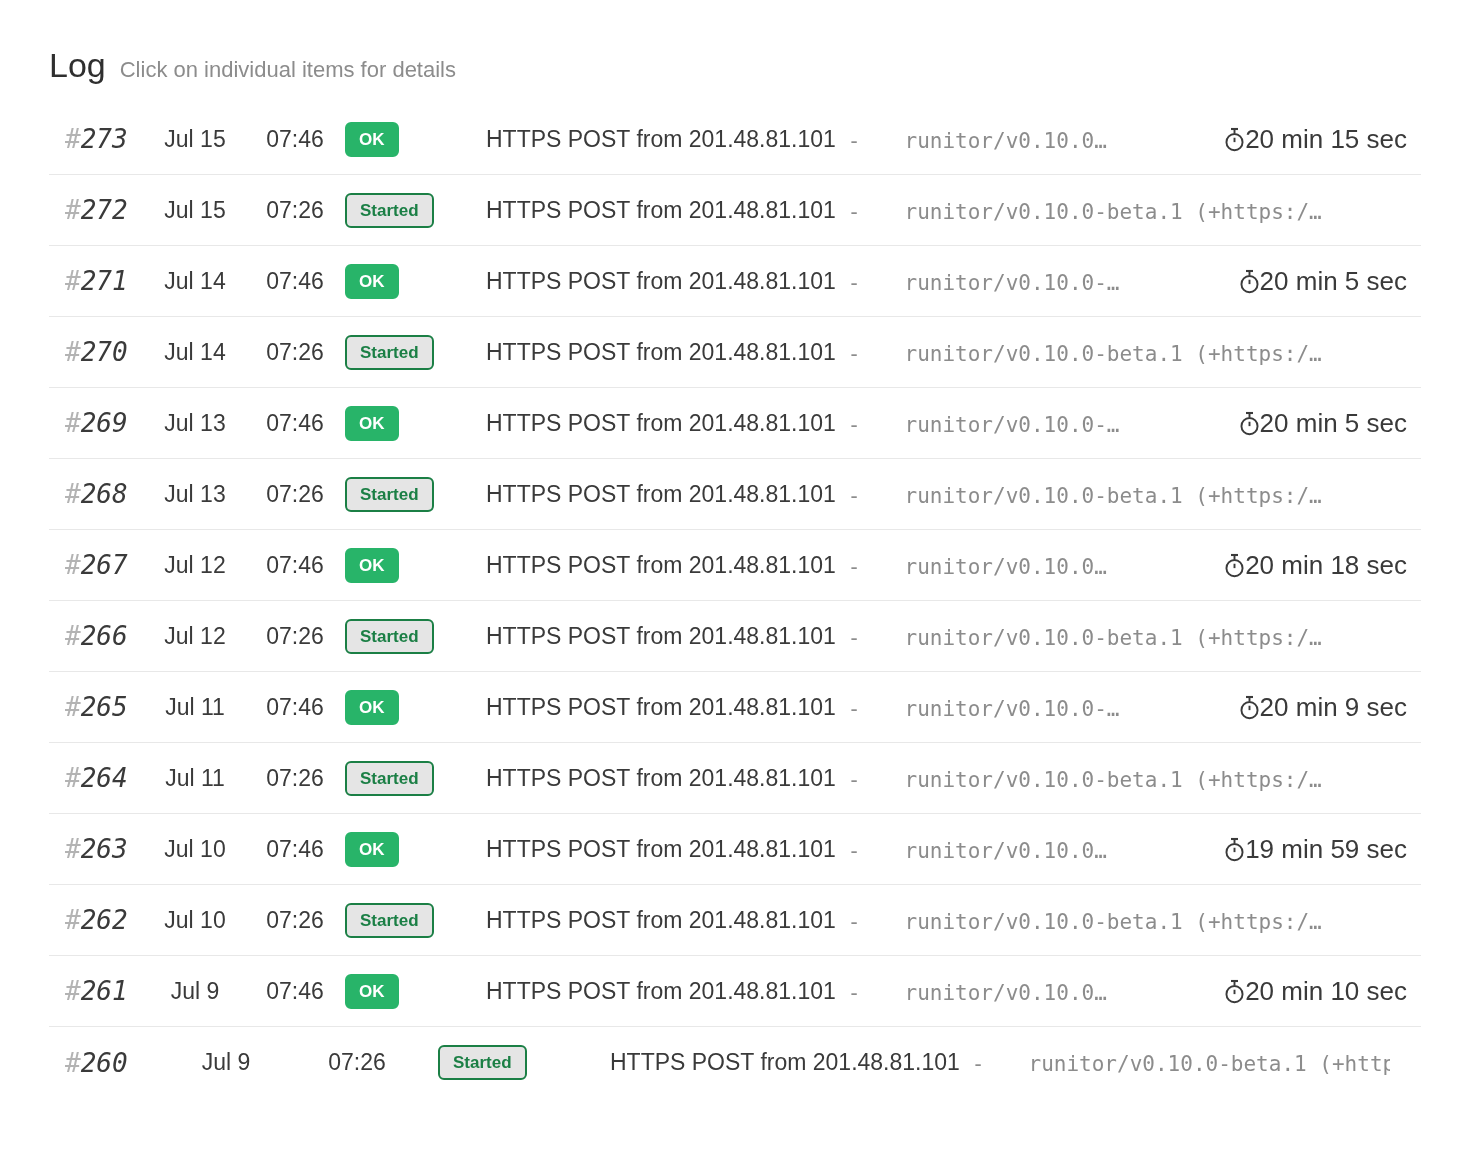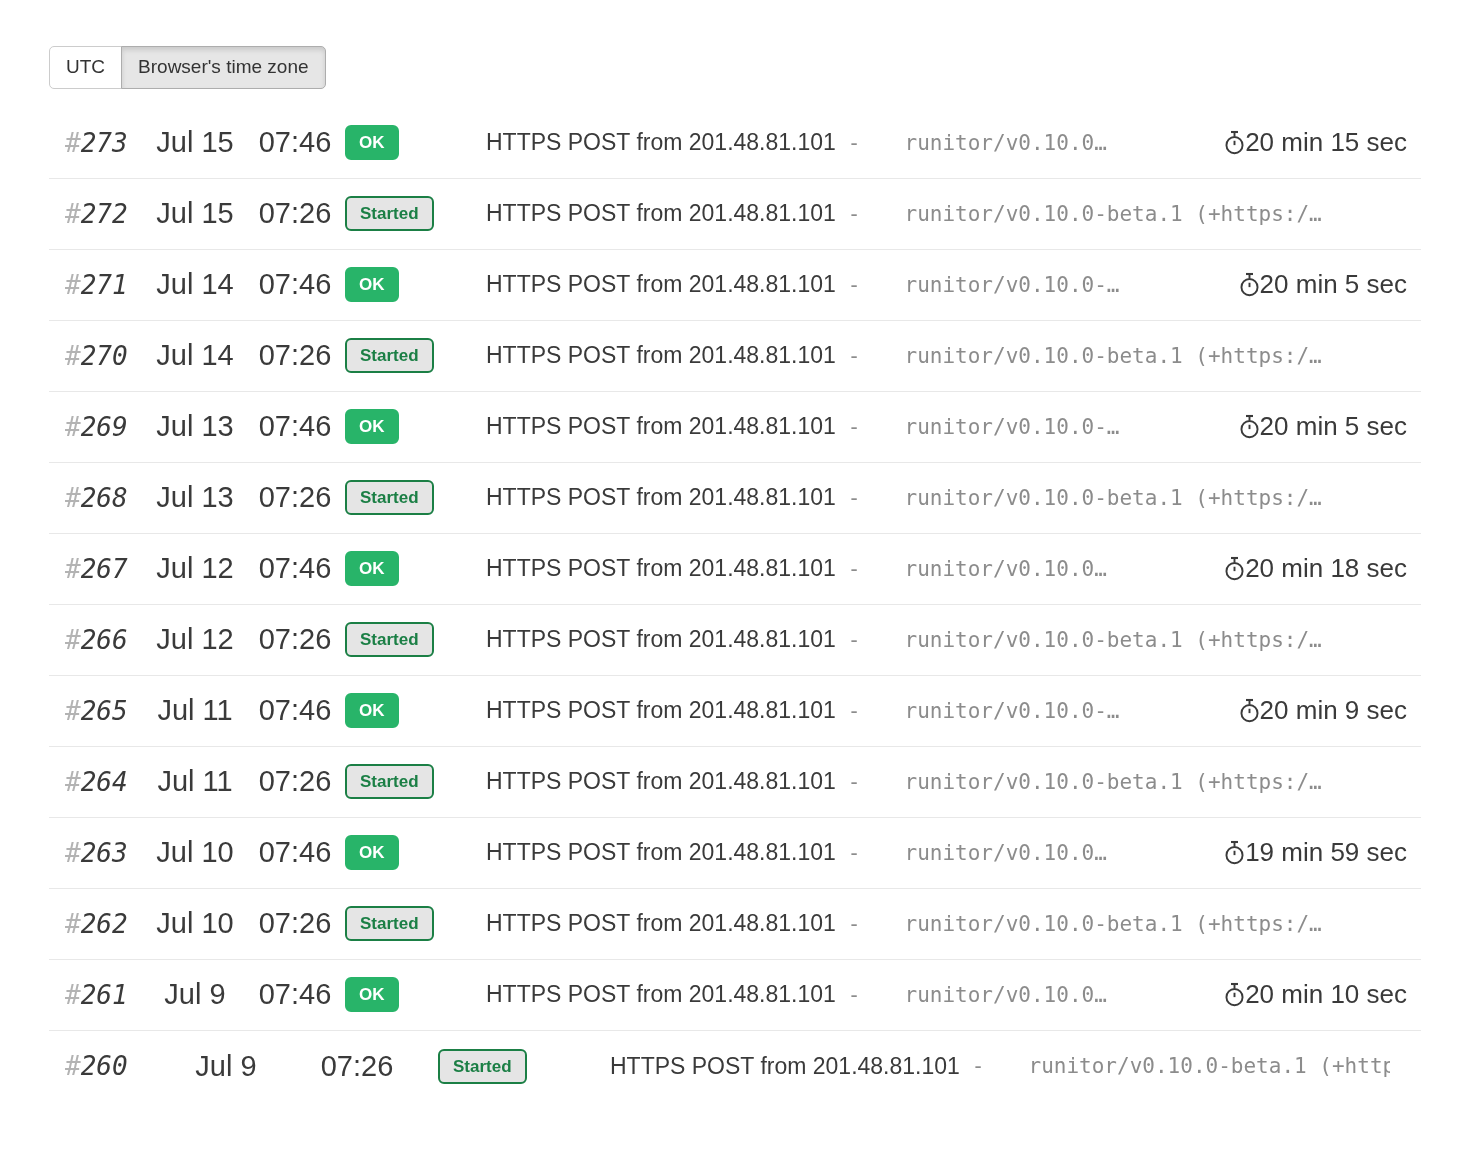--- a/index.html
+++ b/index.html
@@ -66,21 +66,21 @@
   .cell-id{
     padding-left:16px;
     font-family:"DejaVu Sans Mono", monospace;
     font-size:26px;
     white-space:nowrap;
   }
   .cell-id .hash{ color:var(--hash-gray); }
   .cell-id .num{ color:#3a3a3a;font-style:italic; }
 
   .cell-date, .cell-time{
-    font-size:29px; color:#3a3a3a; text-align:center; white-space:nowrap;
+    font-size:23px; color:#3a3a3a; text-align:center; white-space:nowrap;
   }
 
   .cell-badge{ text-align:left; padding-right:33px; }
   .badge{
     display:inline-block;
     font-size:17px; font-weight:bold; line-height:1;
     border-radius:6px;
     white-space:nowrap;
   }
   .badge-ok{
@@ -88,21 +88,21 @@
     border:2px solid var(--ok-green);
     padding:7px 12px;
   }
   .badge-started{
     background:#e5e5e5; color:var(--started-green);
     border:2px solid var(--started-green);
     padding:7px 13px;
   }
 
   .cell-desc{
-    display:flex; align-items:center; gap:10px;
+    display:flex; align-items:flex-end; gap:10px;
     overflow:hidden; white-space:nowrap;
   }
   .event-text{ font-size:23px; color:#3a3a3a; }
   .ua-sep, .ua-text{
     font-family:"DejaVu Sans Mono", monospace;
     font-size:21px; color:#8c8c8c;margin-left:34px;
   }
   .ua-sep{ margin-left:2px; }
 
   .cell-duration{
@@ -112,23 +112,23 @@
     font-size:26px; color:#3a3a3a; white-space:nowrap;
   }
   .stopwatch-icon{ display:inline-block; width:21px; height:25px; }
 </style>
 </head>
 <body>
 
 <div class="container">
 
   <div class="page-header">
-    <div class="btn-group">
-      <button class="btn">UTC</button>
-      <button class="btn active">Browser's time zone</button>
+    <div class="title-wrap">
+      <h1 class="page-title">Log</h1>
+      <span class="page-subtitle">Click on individual items for details</span>
     </div>
   </div>
 
   <div class="log-table">
       <div class="log-row">
     <div class="cell-id"><span class="hash">#</span><span class="num">273</span></div>
     <div class="cell-date">Jul 15</div>
     <div class="cell-time">07:46</div>
     <div class="cell-badge">
       <span class="badge badge-ok">OK</span>

